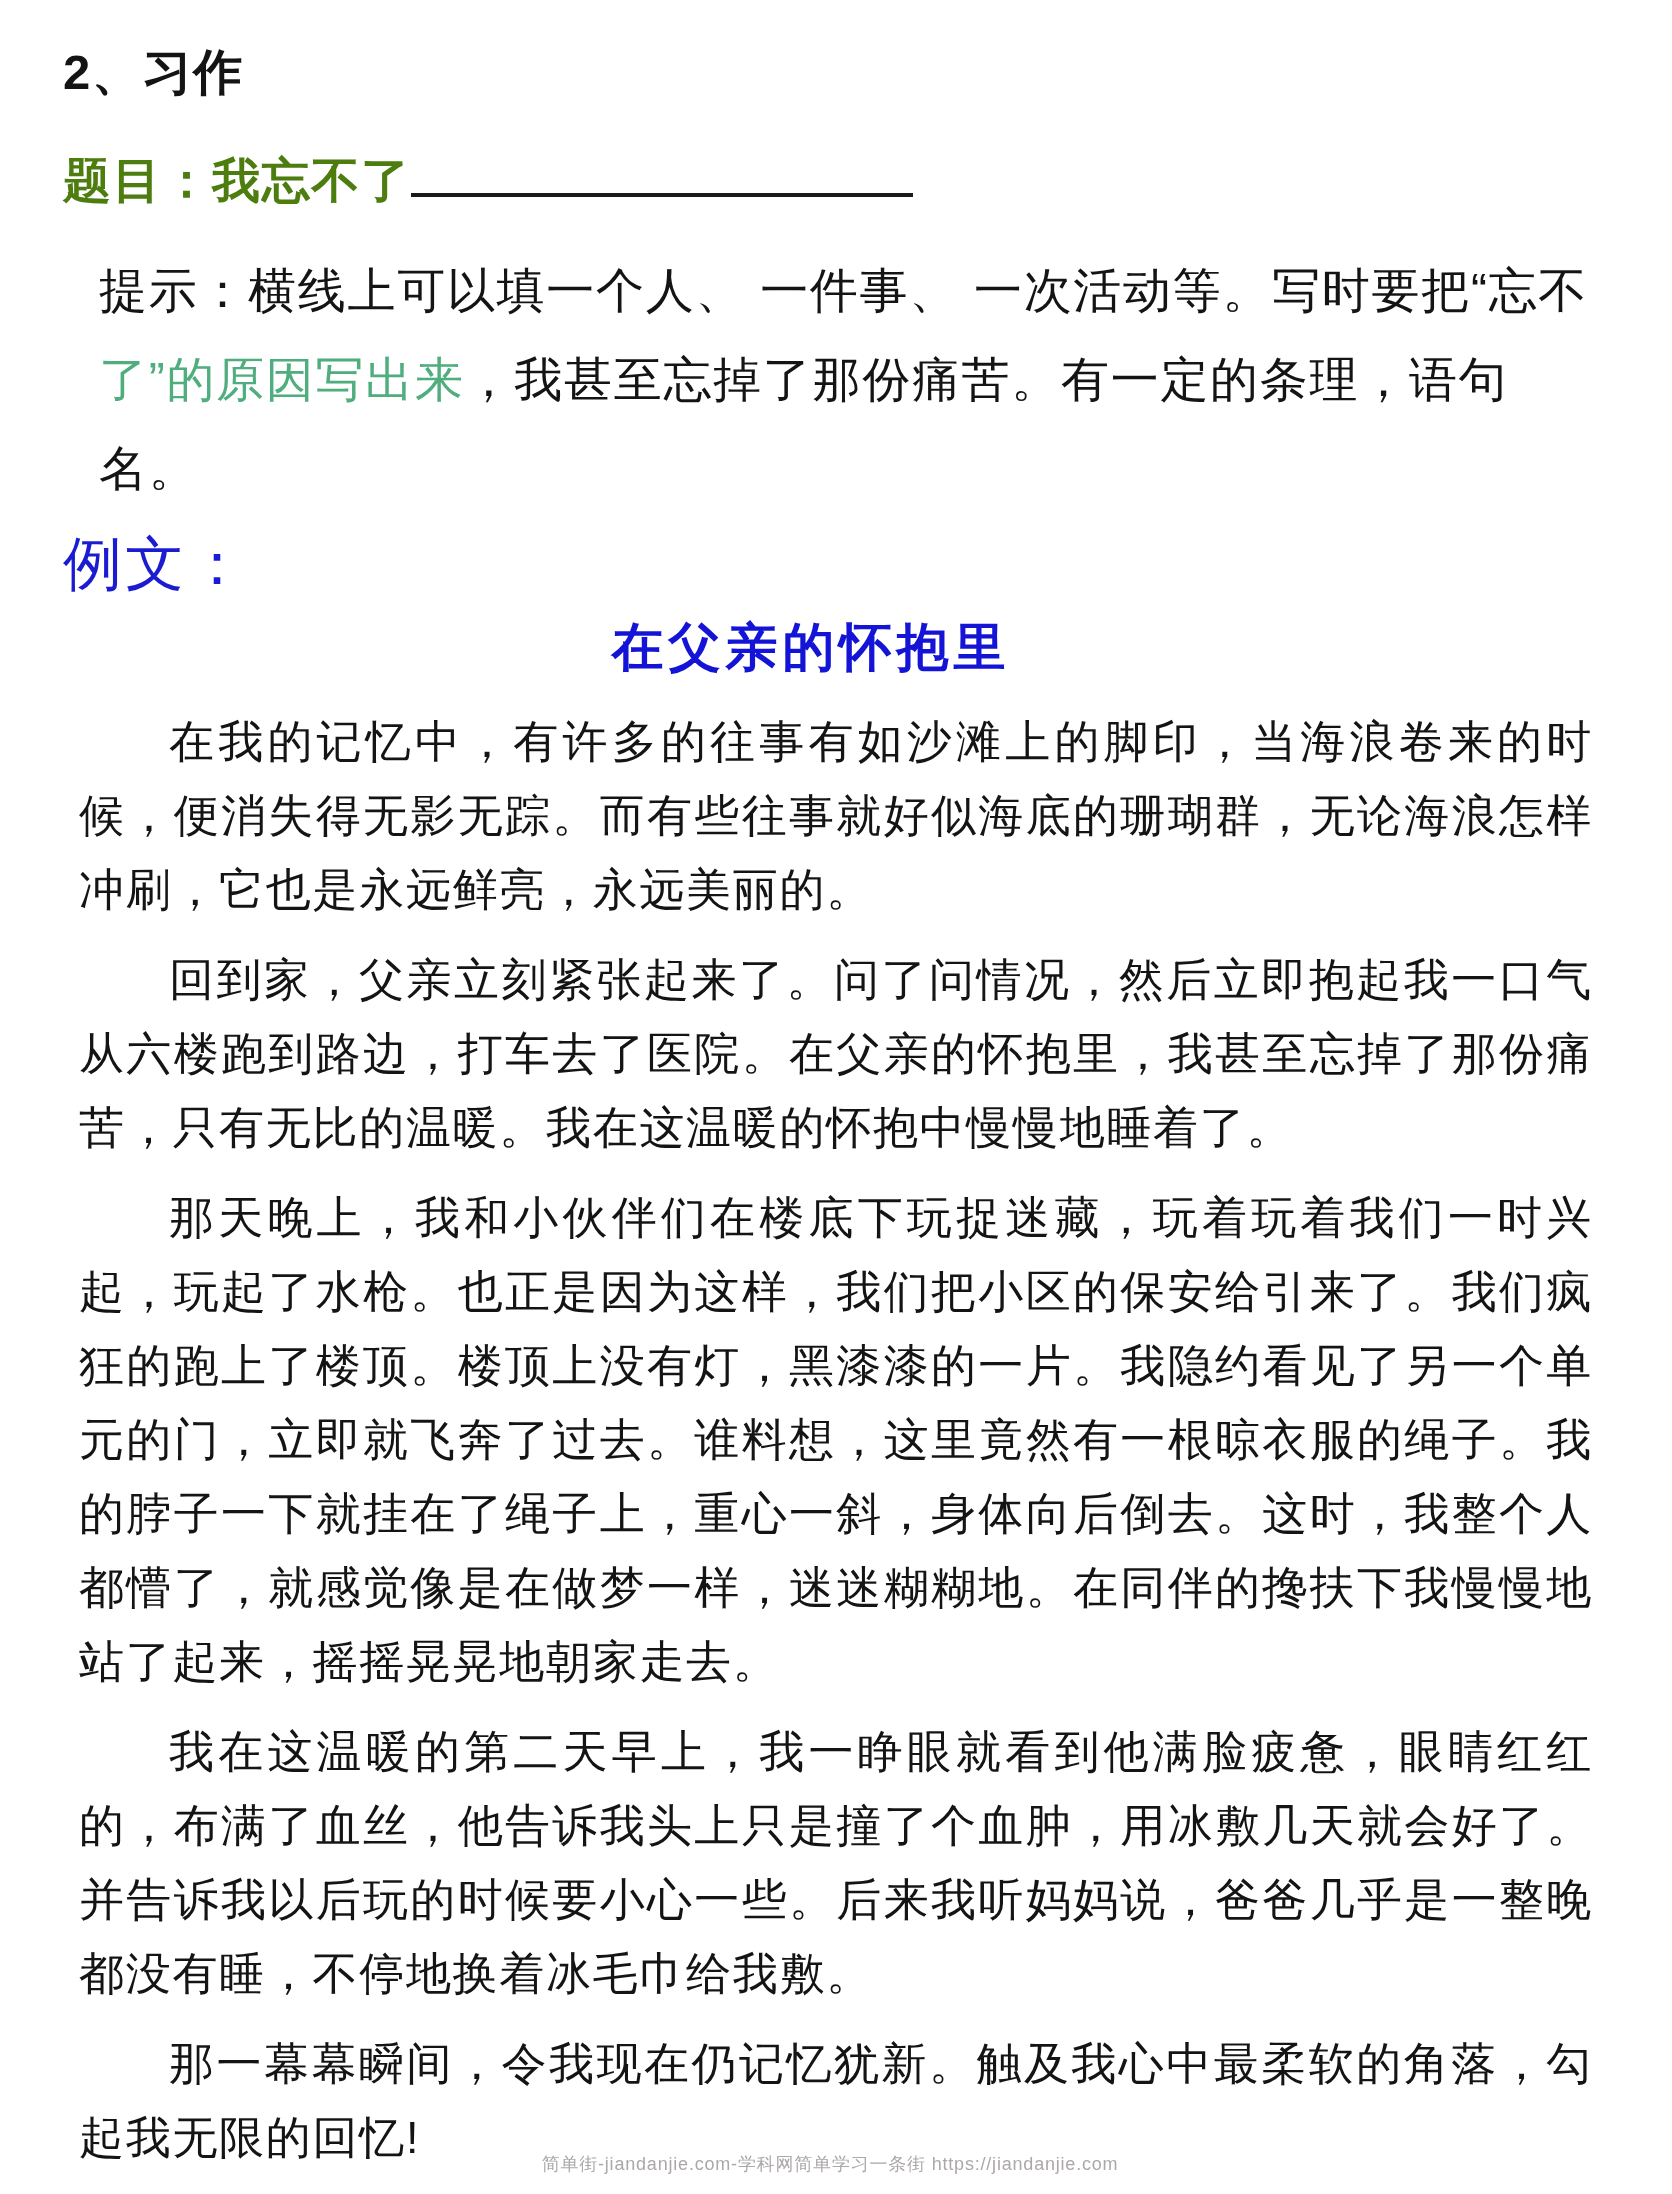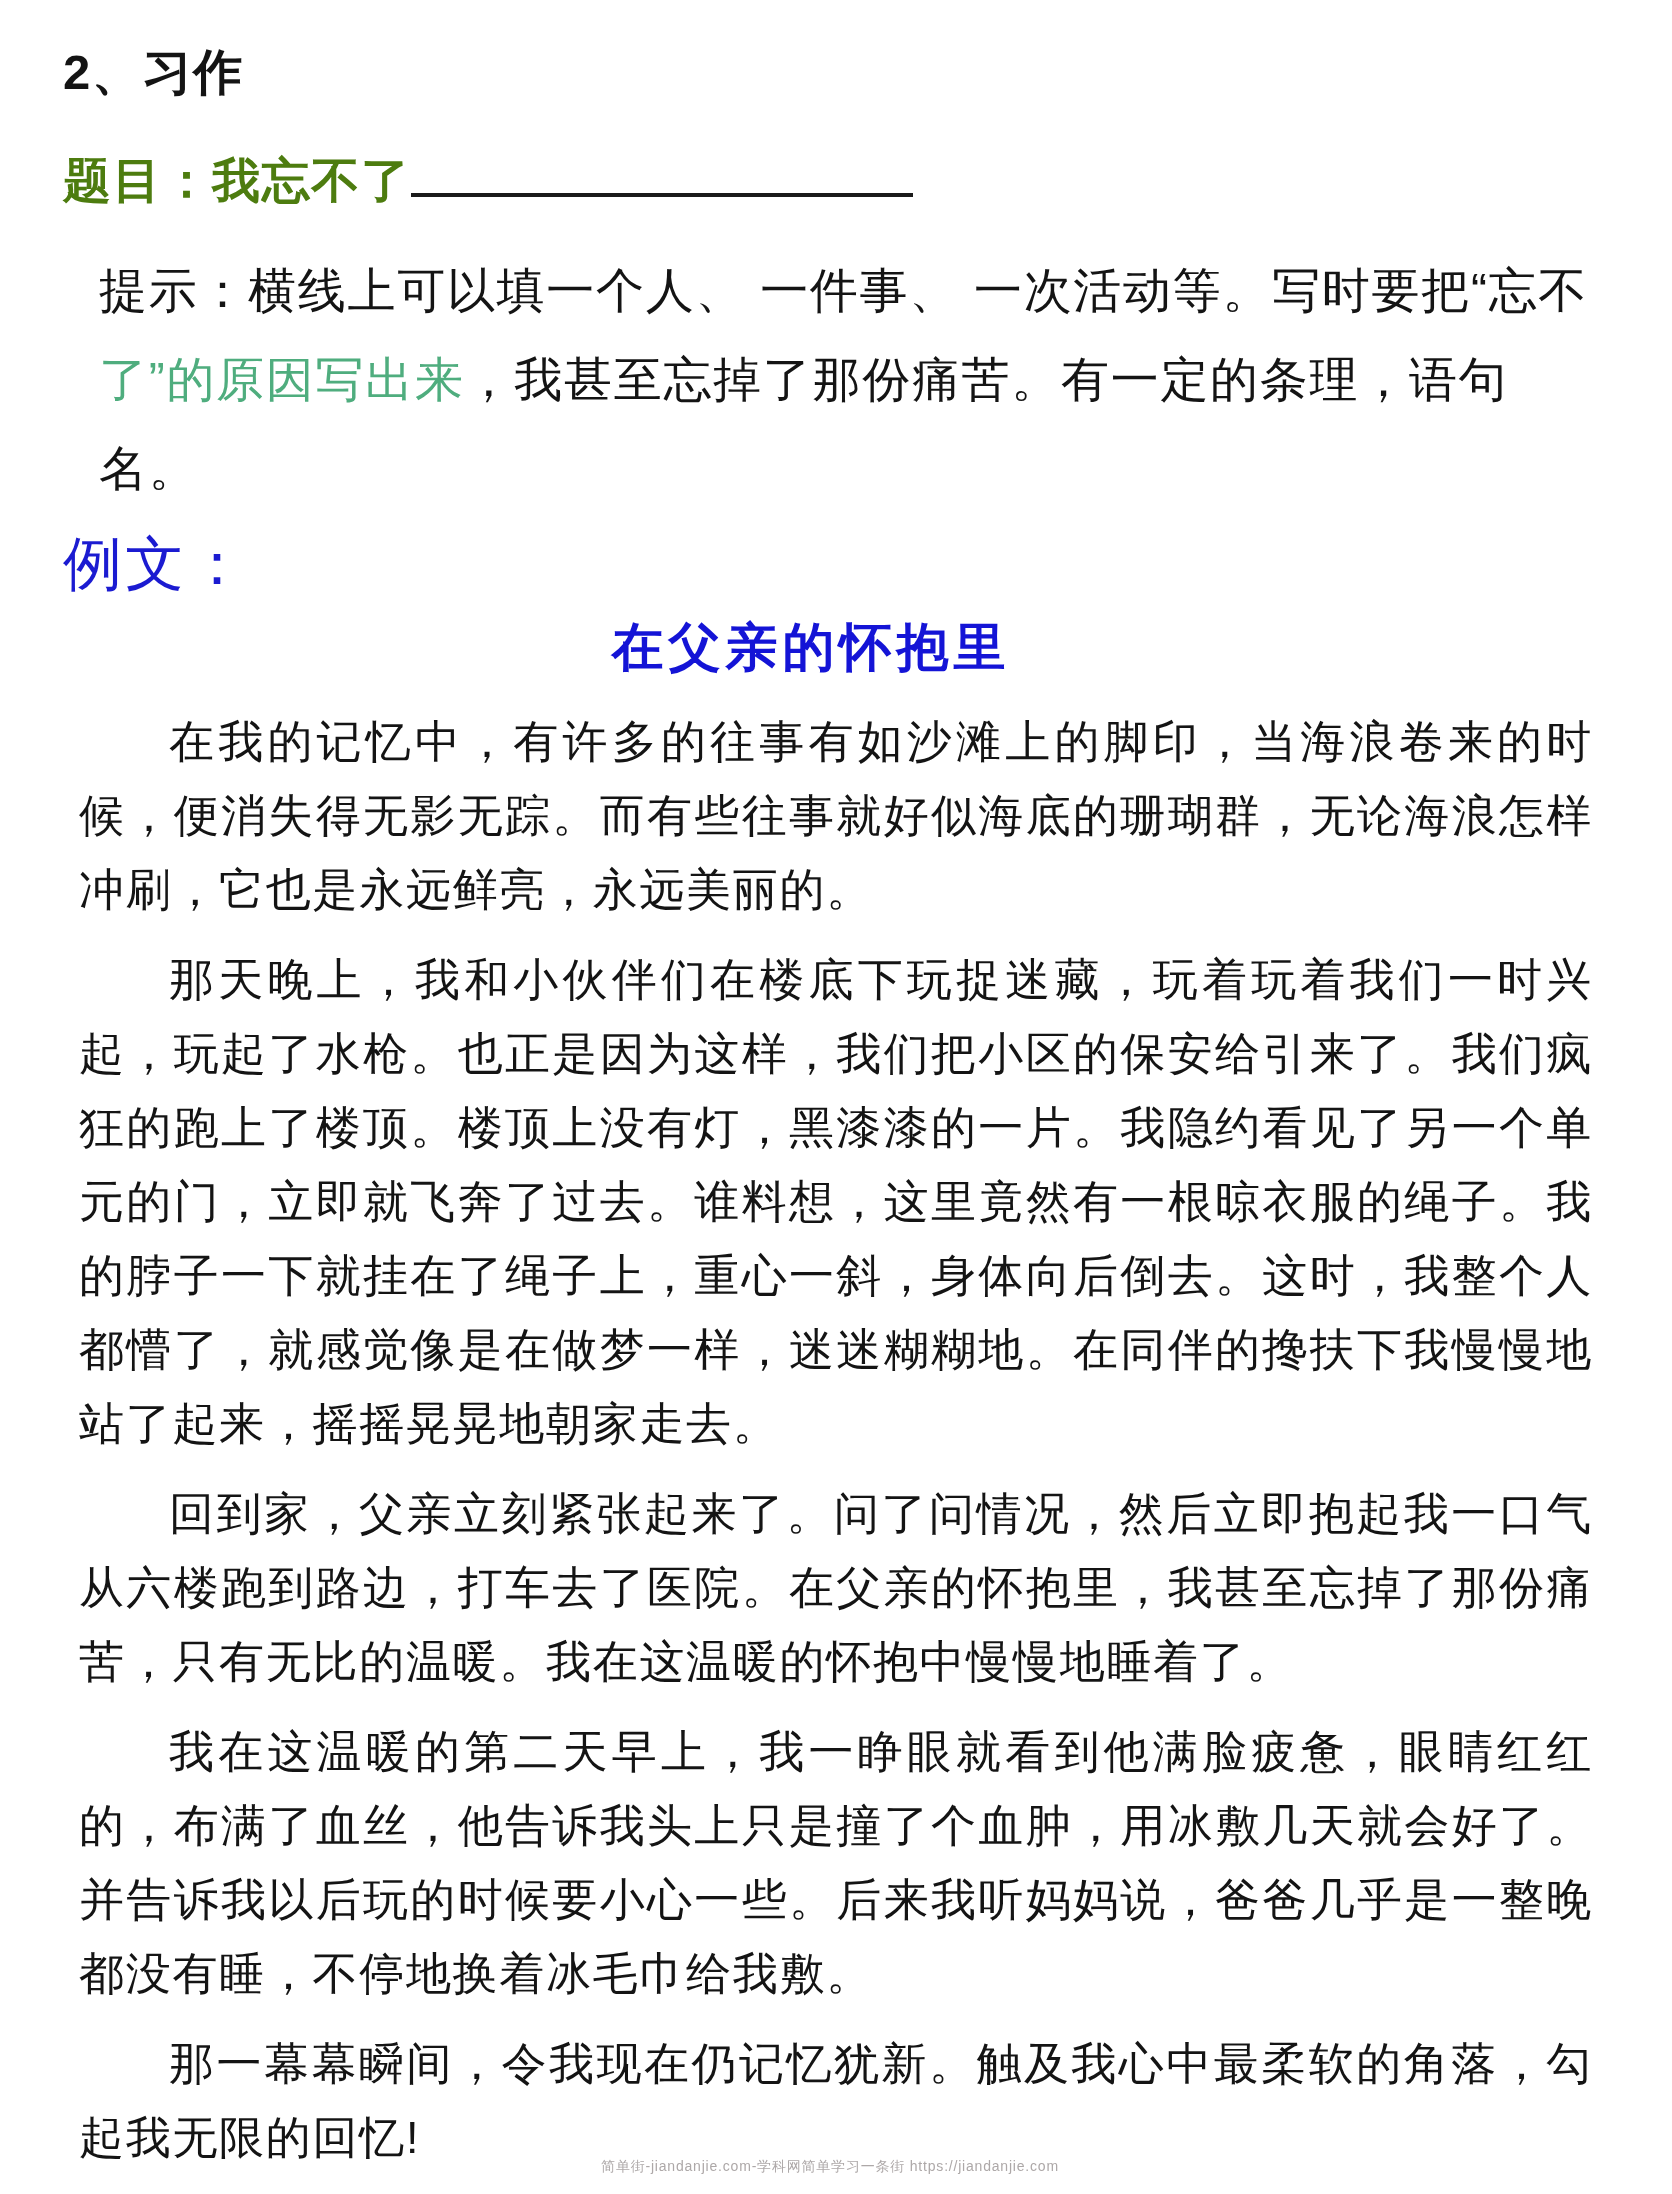--- a/index.html
+++ b/index.html
@@ -71,21 +71,21 @@
   .essay-paragraph {
     margin: 16px;
     text-indent: 2em;
   }
   .footer-watermark {
     position: absolute;
     left: 0;
     right: 12px;
     bottom: 18.4px;
     text-align: center;
-    font-size: 14px;
+    font-size: 18px;
     letter-spacing: 0.8px;
     color: #ADA8A8;
   }
 </style>
 </head>
 <body>
 
 <div class="page">
 
   <h1 class="section-heading">2、习作</h1>
@@ -101,22 +101,22 @@
     </div>
     <div class="hint-line">名。</div>
   </div>
 
   <div class="example-label">例文：</div>
 
   <div class="essay-title">在父亲的怀抱里</div>
 
   <div class="essay-body">
     <p class="essay-paragraph">在我的记忆中，有许多的往事有如沙滩上的脚印，当海浪卷来的时候，便消失得无影无踪。而有些往事就好似海底的珊瑚群，无论海浪怎样冲刷，它也是永远鲜亮，永远美丽的。</p>
+    <p class="essay-paragraph">回到家，父亲立刻紧张起来了。问了问情况，然后立即抱起我一口气从六楼跑到路边，打车去了医院。在父亲的怀抱里，我甚至忘掉了那份痛苦，只有无比的温暖。我在这温暖的怀抱中慢慢地睡着了。</p>
     <p class="essay-paragraph">那天晚上，我和小伙伴们在楼底下玩捉迷藏，玩着玩着我们一时兴起，玩起了水枪。也正是因为这样，我们把小区的保安给引来了。我们疯狂的跑上了楼顶。楼顶上没有灯，黑漆漆的一片。我隐约看见了另一个单元的门，立即就飞奔了过去。谁料想，这里竟然有一根晾衣服的绳子。我的脖子一下就挂在了绳子上，重心一斜，身体向后倒去。这时，我整个人都懵了，就感觉像是在做梦一样，迷迷糊糊地。在同伴的搀扶下我慢慢地站了起来，摇摇晃晃地朝家走去。</p>
-    <p class="essay-paragraph">回到家，父亲立刻紧张起来了。问了问情况，然后立即抱起我一口气从六楼跑到路边，打车去了医院。在父亲的怀抱里，我甚至忘掉了那份痛苦，只有无比的温暖。我在这温暖的怀抱中慢慢地睡着了。</p>
     <p class="essay-paragraph">我在这温暖的第二天早上，我一睁眼就看到他满脸疲惫，眼睛红红的，布满了血丝，他告诉我头上只是撞了个血肿，用冰敷几天就会好了。并告诉我以后玩的时候要小心一些。后来我听妈妈说，爸爸几乎是一整晚都没有睡，不停地换着冰毛巾给我敷。</p>
     <p class="essay-paragraph">那一幕幕瞬间，令我现在仍记忆犹新。触及我心中最柔软的角落，勾起我无限的回忆!</p>
   </div>
 
   <div class="footer-watermark">简单街-jiandanjie.com-学科网简单学习一条街 https://jiandanjie.com</div>
 
 </div>
 
 
 </body></html>

